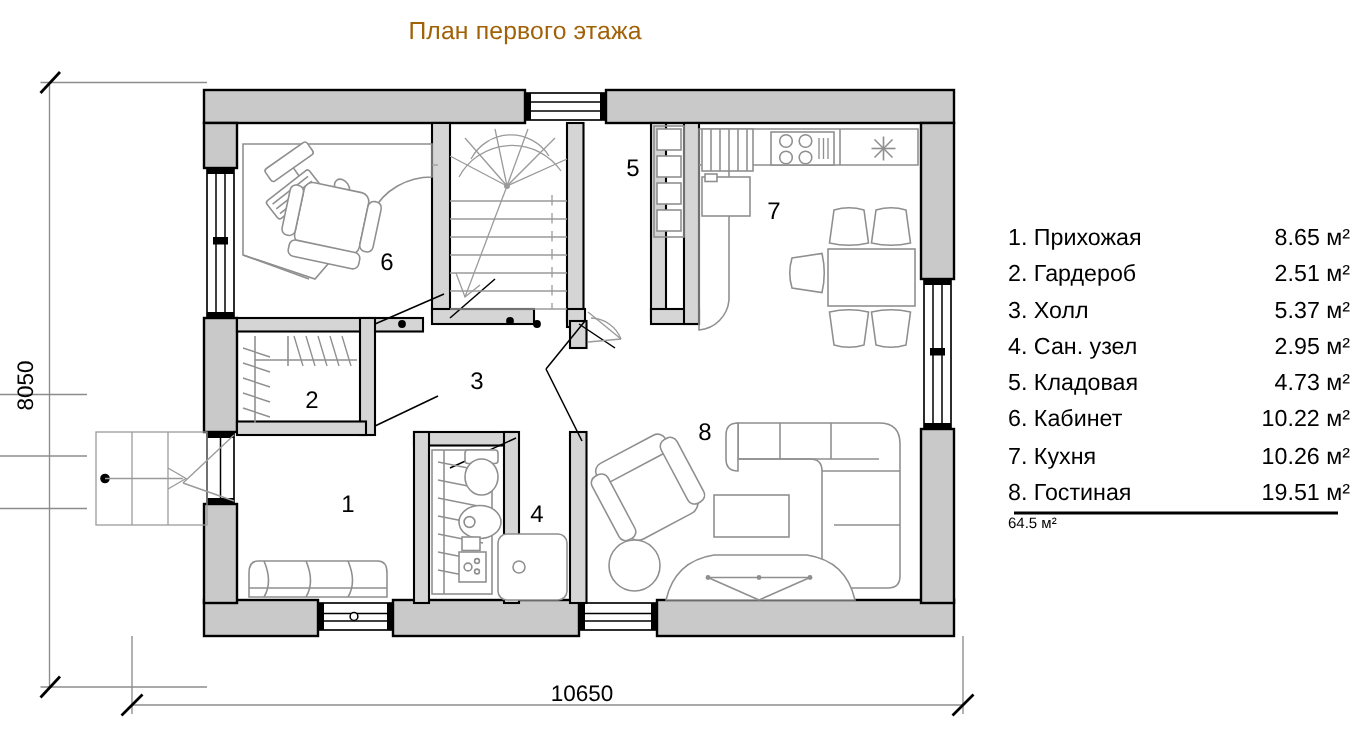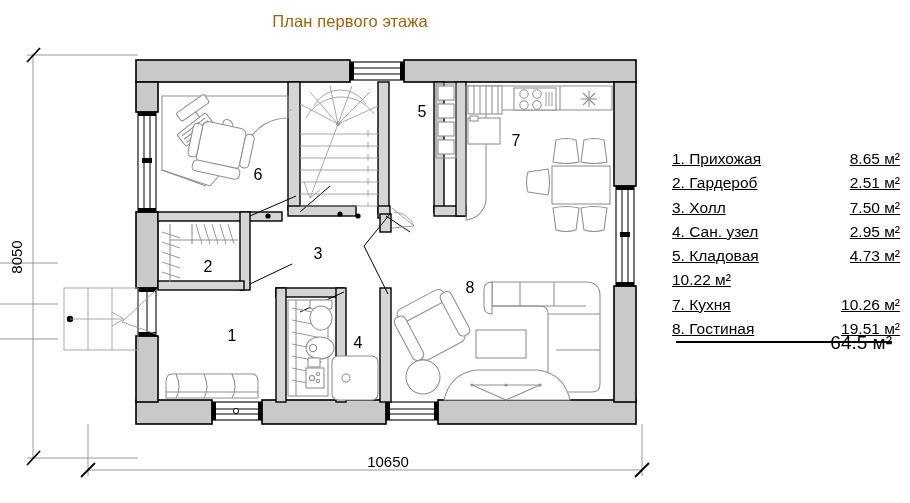--- a/index.html
+++ b/index.html
@@ -17,31 +17,31 @@
     letter-spacing:.1px;
   }
 
   
   #legend{
     position:absolute;left:672px;top:147px;width:228px;
     font-size:15.5px;color:#000;
   }
   .legend-row{
     display:flex;justify-content:space-between;align-items:baseline;
-    height:24.3px;line-height:24.3px;white-space:nowrap;text-decoration:underline;
+    height:24.3px;line-height:24.3px;white-space:nowrap;
   }
   .legend-name{text-align:left;}
   .legend-area{font-variant-numeric:tabular-nums;}
   #legend-rule{
     position:absolute;left:676px;top:341px;width:216px;height:0;
     border-top:2.2px solid #000;
   }
   #legend-total{
-    position:absolute;left:672px;top:332px;width:220px;
-    text-align:right;font-size:19px;
+    position:absolute;left:672px;top:344px;width:220px;
+    text-align:left;font-size:10px;
   }
 
   
   #plan-svg{position:absolute;left:0;top:0;}
 </style>
 </head>
 <body>
 
 <div id="root">
 
@@ -441,31 +441,32 @@
     <div class="legend-row">
       <span class="legend-name">1. Прихожая</span>
       <span class="legend-area">8.65 м²</span>
     </div>
     <div class="legend-row">
       <span class="legend-name">2. Гардероб</span>
       <span class="legend-area">2.51 м²</span>
     </div>
     <div class="legend-row">
       <span class="legend-name">3. Холл</span>
-      <span class="legend-area">7.50 м²</span>
+      <span class="legend-area">5.37 м²</span>
     </div>
     <div class="legend-row">
       <span class="legend-name">4. Сан. узел</span>
       <span class="legend-area">2.95 м²</span>
     </div>
     <div class="legend-row">
       <span class="legend-name">5. Кладовая</span>
       <span class="legend-area">4.73 м²</span>
     </div>
     <div class="legend-row">
+      <span class="legend-name">6. Кабинет</span>
       <span class="legend-area">10.22 м²</span>
     </div>
     <div class="legend-row">
       <span class="legend-name">7. Кухня</span>
       <span class="legend-area">10.26 м²</span>
     </div>
     <div class="legend-row">
       <span class="legend-name">8. Гостиная</span>
       <span class="legend-area">19.51 м²</span>
     </div>

